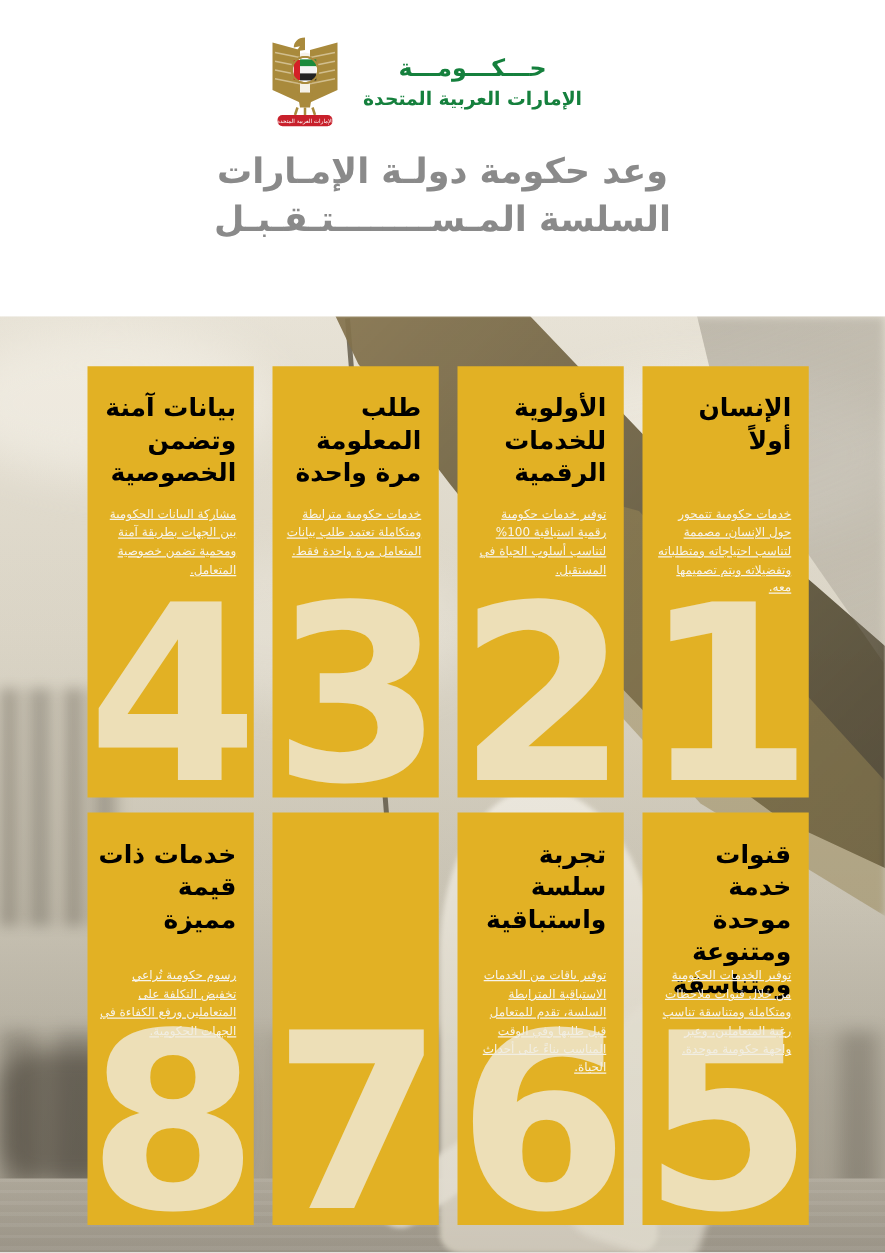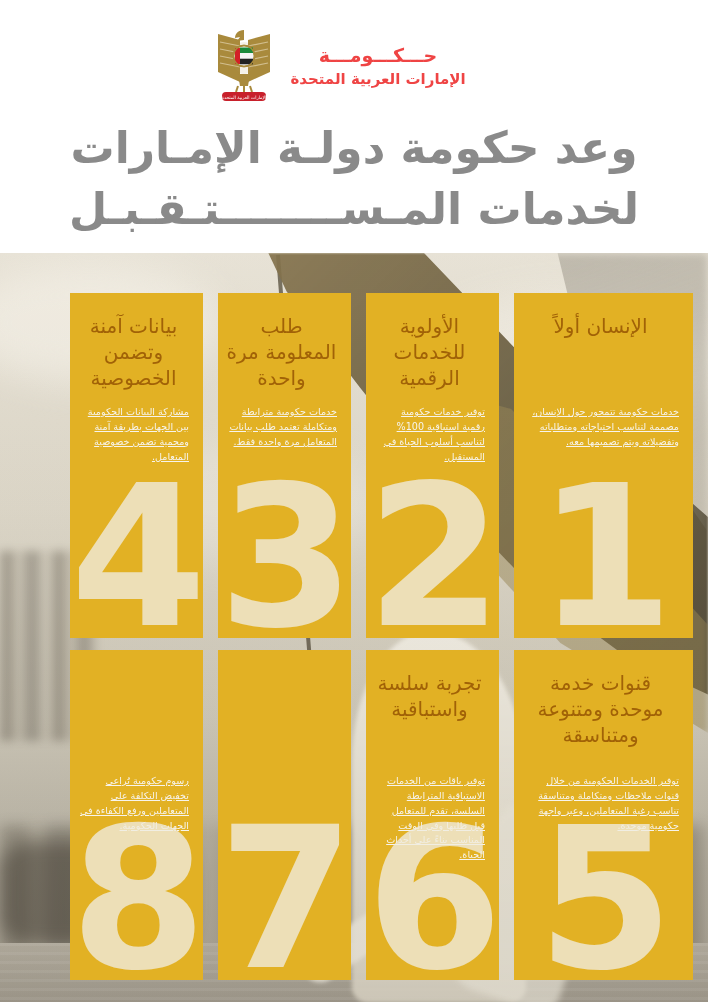--- a/index.html
+++ b/index.html
@@ -4,25 +4,25 @@
 <style>
   html,body{margin:0;padding:0;}
   body{width:708px;height:1002px;background:#ffffff;overflow:hidden;
        font-family:"DejaVu Sans","Liberation Sans",sans-serif;}
   #poster{position:relative;width:708px;height:1002px;background:#ffffff;direction:rtl;}
 
   
   .header{position:absolute;top:0;left:0;width:708px;height:253px;background:#ffffff;z-index:10;}
   .logo-row{position:absolute;top:28px;left:0;width:708px;display:flex;flex-direction:row-reverse;
             justify-content:center;align-items:center;gap:16px;transform:translateX(-14px);}
-  .logo-text{display:flex;flex-direction:column;align-items:center;color:#ef4444;}
+  .logo-text{display:flex;flex-direction:column;align-items:center;color:#15803d;}
   .logo-text .l1{font-size:19px;font-weight:bold;letter-spacing:1px;}
   .logo-text .l2{font-size:15px;font-weight:bold;margin-top:4px;}
   .title{position:absolute;top:118px;left:0;width:708px;text-align:center;color:#8a8a8a;
-         font-weight:bold;line-height:1.38;font-size:44px;}
+         font-weight:bold;line-height:1.38;font-size:28px;}
 
   
   .photo{position:absolute;top:253px;left:0;width:708px;height:749px;overflow:hidden;
          background:linear-gradient(180deg,#e9e5db 0%,#ded9cc 34%,#cdc8ba 62%,#b5b0a3 82%,#aaa497 100%);}
   .cloud{position:absolute;border-radius:50%;filter:blur(18px);background:rgba(246,243,236,.7);}
   .c1{left:-40px;top:10px;width:260px;height:120px;}
   .c2{left:420px;top:40px;width:300px;height:140px;opacity:.8;}
   .c3{left:120px;top:190px;width:260px;height:120px;opacity:.55;}
   .flag{position:absolute;left:250px;top:0;width:458px;height:480px;opacity:.93;filter:blur(1px);
         background:linear-gradient(135deg,#7d6c44 0%,#5c5136 45%,#3d3727 100%);
@@ -56,24 +56,24 @@
         background:linear-gradient(180deg,#b1ab9e,#9c968a);}
   .water::after{content:"";position:absolute;inset:0;
         background:repeating-linear-gradient(180deg,rgba(255,255,255,.07) 0 3px,rgba(0,0,0,0) 3px 9px);}
   .photo::after{content:"";position:absolute;inset:0;pointer-events:none;
         background:linear-gradient(180deg,rgba(216,201,168,.10),rgba(140,130,110,.12));}
 
   
   .card{position:absolute;width:133px;z-index:5;}
   .row1{top:293px;height:345px;}
   .row2{top:650px;height:330px;}
-  .col1{left:514px;padding-left:46px;} .col2{left:366px;} .col3{left:218px;} .col4{left:70px;}
+  .col1{left:514px;} .col2{left:366px;} .col3{left:218px;} .col4{left:70px;}
   .card-bg{position:absolute;inset:0;background:#e2b124;mix-blend-mode:multiply;}
-  .card-title{position:absolute;top:20px;right:14px;left:8px;color:#a16207;font-weight:normal;
-              font-size:20px;line-height:1.3;text-align:center;z-index:2;}
+  .card-title{position:absolute;top:20px;right:14px;left:8px;color:#000000;font-weight:bold;
+              font-size:20px;line-height:1.3;text-align:right;z-index:2;}
   .card-desc{position:absolute;right:14px;left:10px;color:#f7f4ec;font-size:9.6px;line-height:1.55;
              text-align:right;z-index:2;text-decoration:underline;}
   .row1 .card-desc{top:112px;}
   .row2 .card-desc{top:124px;}
   .card-num{position:absolute;bottom:4px;left:0;right:0;text-align:center;z-index:2;
             font-size:196px;line-height:.78;font-weight:bold;color:rgba(240,236,224,.78);
             letter-spacing:-4px;direction:ltr;}
 </style>
 </head>
 <body>
@@ -116,21 +116,21 @@
         <rect x="8" y="64" width="44" height="9" rx="4" fill="#c8202b"></rect>
         <text x="30" y="70.5" text-anchor="middle" font-size="4.5" fill="#ffffff">الإمارات العربية المتحدة</text>
       </svg>
       <div class="logo-text">
         <div class="l1">حـــكـــومـــة</div>
         <div class="l2">الإمارات العربية المتحدة</div>
       </div>
     </div>
     <div class="title">
       <div>وعد حكومة دولـة الإمـارات</div>
-      <div>لخدمات المـســــــــتـقـبـل</div>
+      <div>السلسة المـســــــــتـقـبـل</div>
     </div>
   </div>
 
   <div class="photo">
     <div class="cloud c1"></div>
     <div class="cloud c2"></div>
     <div class="cloud c3"></div>
     <div class="skyline-left"></div>
     <div class="skyline-bottom"></div>
     <div class="trees"></div>
@@ -181,17 +181,18 @@
     <div class="card-title">تجربة سلسة واستباقية</div>
     <div class="card-desc">توفير باقات من الخدمات الاستباقية المترابطة السلسة، تقدم للمتعامل قبل طلبها وفي الوقت المناسب بناءً على أحداث الحياة.</div>
     <div class="card-num">6</div>
   </div>
   <div class="card row2 col3">
     <div class="card-bg"></div>
     <div class="card-num">7</div>
   </div>
   <div class="card row2 col4">
     <div class="card-bg"></div>
+    <div class="card-title">خدمات ذات قيمة مميزة</div>
     <div class="card-desc">رسوم حكومية تُراعي تخفيض التكلفة على المتعاملين ورفع الكفاءة في الجهات الحكومية.</div>
     <div class="card-num">8</div>
   </div>
 
 </div>
 
 </body></html>

